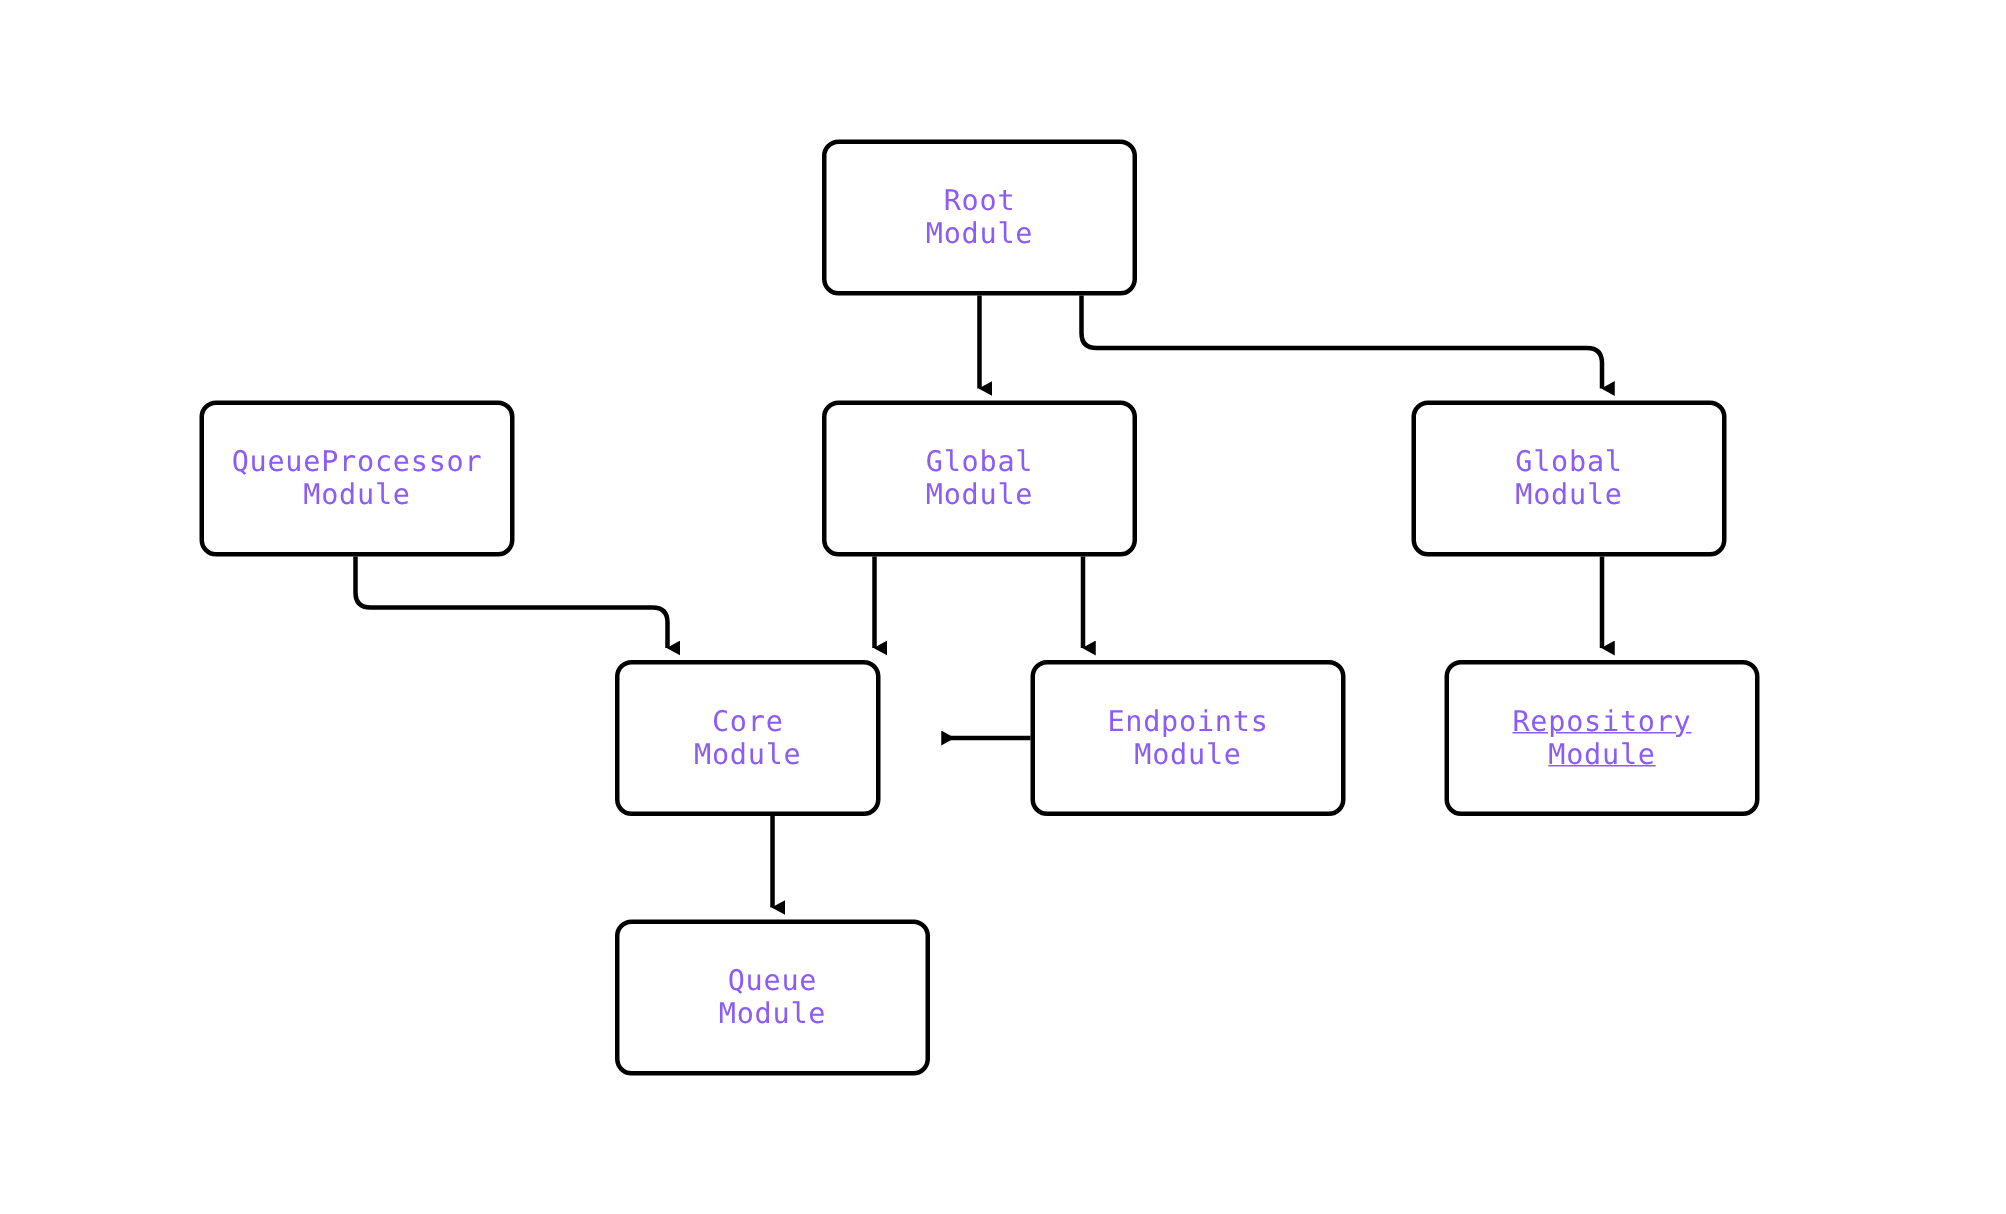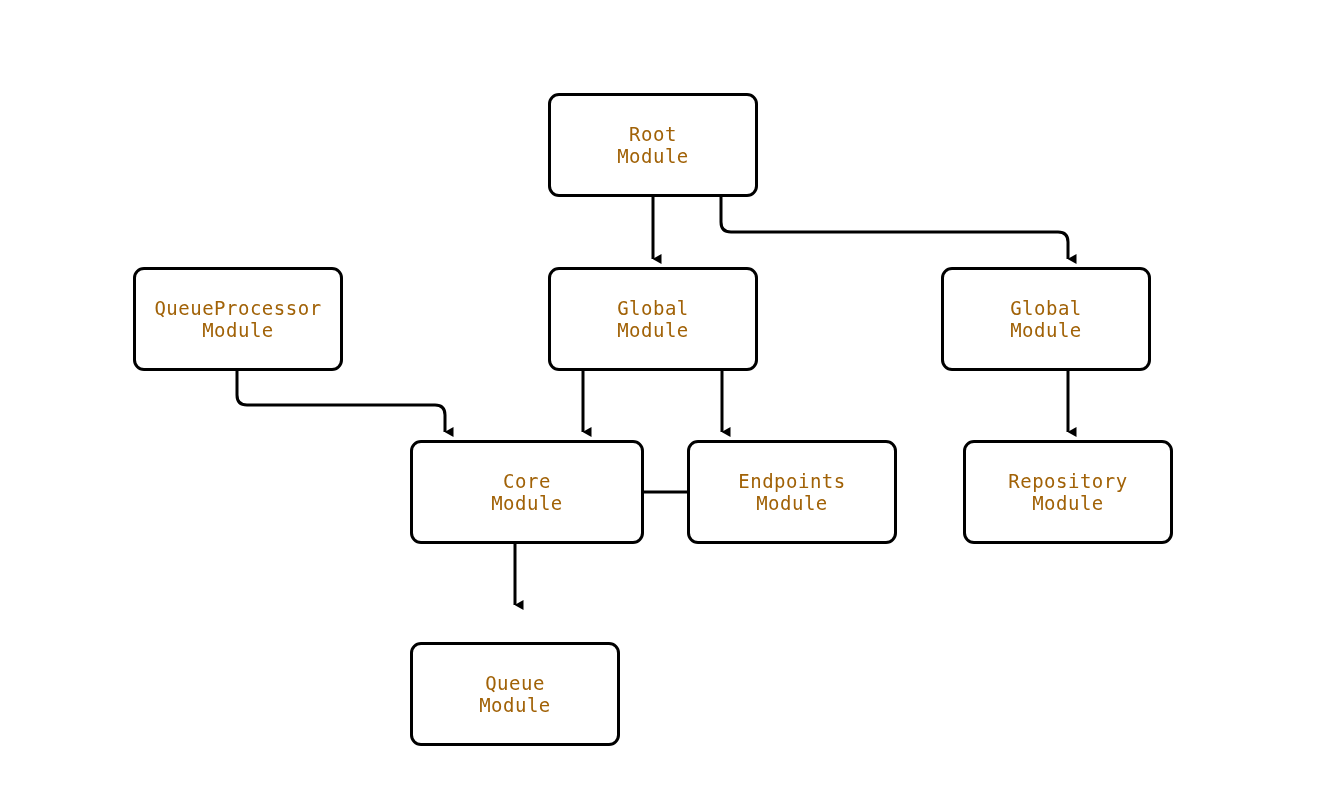--- a/index.html
+++ b/index.html
@@ -34,21 +34,21 @@
     position: absolute;
     box-sizing: border-box;
     background: #ffffff;
     border: 3px solid #000000;
     border-radius: 11px;
     display: flex;
     flex-direction: column;
     align-items: center;
     justify-content: center;
     text-align: center;
-    color: #a16207;
+    color: #8b5cf6;
     font-size: 19px;
     line-height: 22px;
     letter-spacing: 0.5px;
     z-index: 2;
   }
   .node-line {
     display: block;
     white-space: pre;
   }
 </style>
@@ -88,31 +88,31 @@
         <span class="node-line">Module</span>
       </div>
       <div class="node" style="left: 548px; top: 267px; width: 210px; height: 104px;">
         <span class="node-line">Global</span>
         <span class="node-line">Module</span>
       </div>
       <div class="node" style="left: 941px; top: 267px; width: 210px; height: 104px;">
         <span class="node-line">Global</span>
         <span class="node-line">Module</span>
       </div>
-      <div class="node" style="left: 410px; top: 440px; width: 234px; height: 104px;">
+      <div class="node" style="left: 410px; top: 440px; width: 177px; height: 104px;">
         <span class="node-line">Core</span>
         <span class="node-line">Module</span>
       </div>
       <div class="node" style="left: 687px; top: 440px; width: 210px; height: 104px; justify-content: center;">
         <span class="node-line">Endpoints</span>
         <span class="node-line">Module</span>
       </div>
-      <div class="node" style="left: 963px; top: 440px; width: 210px; height: 104px;">
+      <div class="node" style="left: 963px; top: 440px; width: 210px; height: 104px; text-decoration: underline;">
         <span class="node-line">Repository</span>
         <span class="node-line">Module</span>
       </div>
-      <div class="node" style="left: 410px; top: 613px; width: 210px; height: 104px; margin-top: 29px;">
+      <div class="node" style="left: 410px; top: 613px; width: 210px; height: 104px;">
         <span class="node-line">Queue</span>
         <span class="node-line">Module</span>
       </div>
     </div>
 
 </div>
 
 </body></html>

